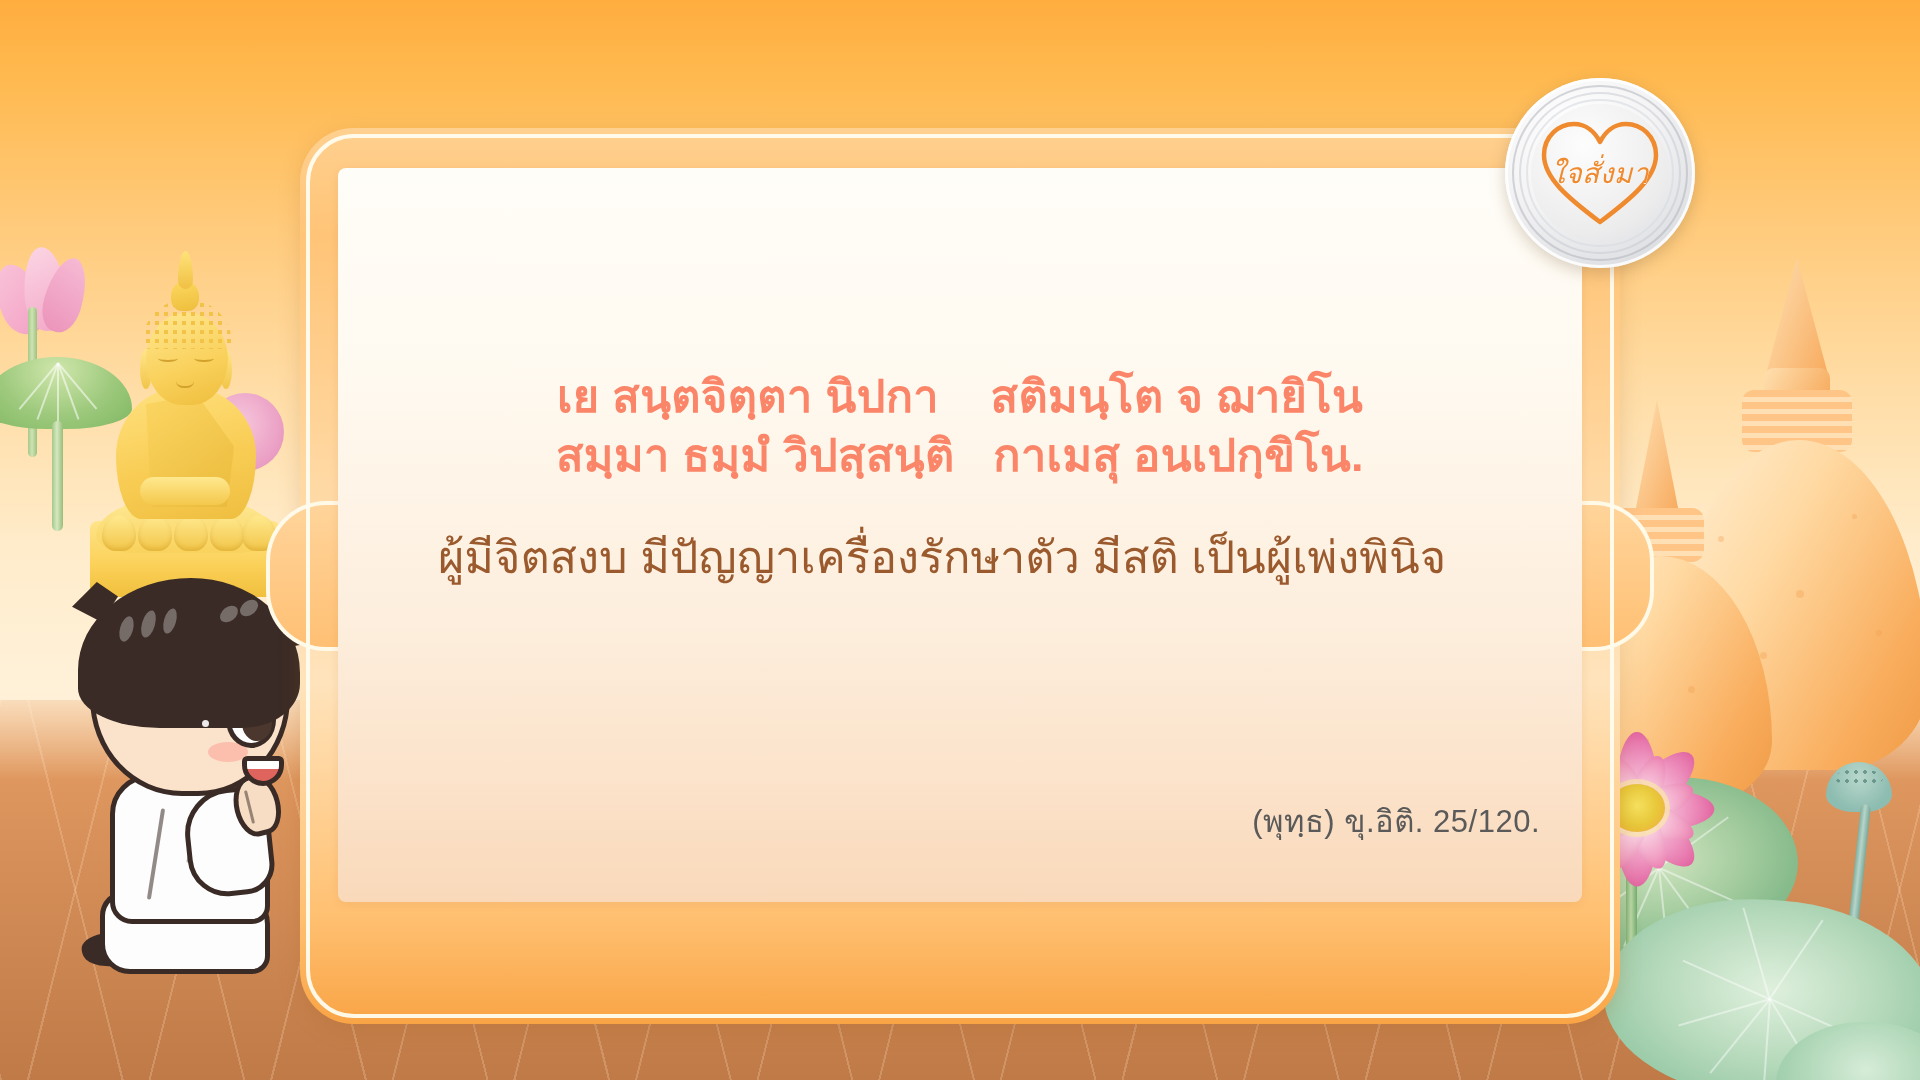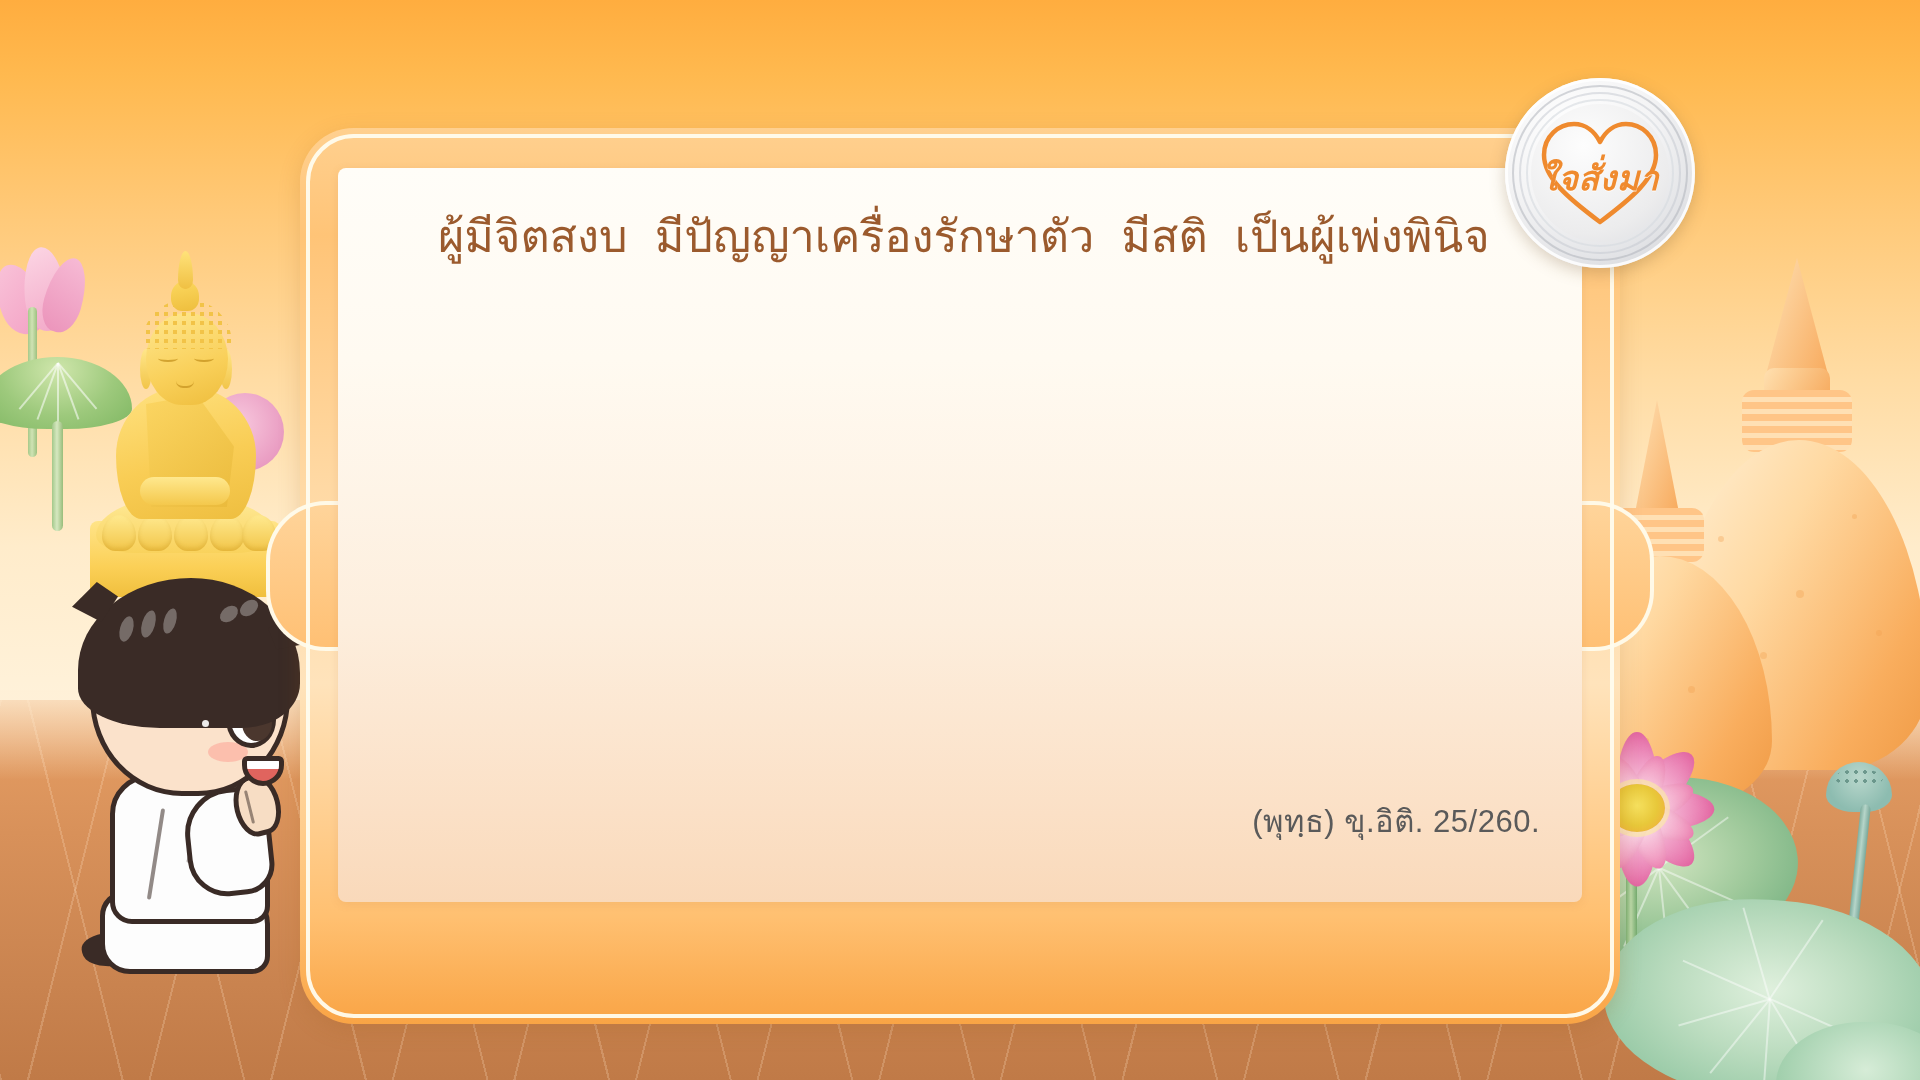--- a/index.html
+++ b/index.html
@@ -215,21 +215,21 @@
   .content{position:absolute;left:0;right:0;top:0;bottom:0;padding:0 76px;}
   .pali{
     text-align:center;color:#fa8568;
     font-family:"Liberation Sans","DejaVu Sans",sans-serif;
     font-weight:700;font-size:45px;line-height:1.30;
     margin-top:200px;letter-spacing:.4px;
   }
   .pali .ln{display:block;white-space:pre;}
   .translation{
     margin-top:42px;color:#9b5a2d;
-    font-family:Liberation Mono, monospace;
+    font-family:Liberation Sans, sans-serif;
     font-weight:400;font-size:45px;line-height:1.36;text-align:left;padding-left:24px;
   }
   .translation .ln{display:block;}
   .citation{
     position:absolute;right:80px;bottom:178px;
     color:#5a5a5a;font-size:31px;letter-spacing:.5px;
     font-family:"Liberation Sans","DejaVu Sans",sans-serif;
   }
 
   
@@ -243,21 +243,21 @@
   .br1{inset:7px;} .br2{inset:14px;border-color:rgba(196,200,208,.5);} .br3{inset:21px;border-color:rgba(214,218,224,.6);}
   .badge-face{position:absolute;inset:26px;border-radius:50%;
     background:radial-gradient(circle at 38% 30%,#fdfdfd,#ececed 68%,#dcdde1 100%);
     overflow:hidden;}
   .heart{
     position:absolute;left:50%;top:52%;width:124px;height:112px;margin-left:-62px;margin-top:-58px;
   }
   .heart svg{width:100%;height:100%;display:block;}
   .badge-text{
     position:absolute;left:0;right:0;top:50%;margin-top:-22px;text-align:center;
-    color:#ef8a2e;font-size:34px;font-weight:700;font-style:italic;letter-spacing:.5px;
+    color:#ef8a2e;font-size:28px;font-weight:400;font-style:italic;letter-spacing:.5px;
     font-family:"Liberation Sans","DejaVu Sans",sans-serif;
     text-shadow:0 1px 0 rgba(255,255,255,.8);
   }
 </style>
 </head>
 <body>
 
 <div class="stage">
 
   <div class="bg-sky"></div>
@@ -409,29 +409,33 @@
 
   <div class="card-wrap">
     <div class="card-outer"></div>
     <div class="notch notch-l"></div>
     <div class="notch notch-r"></div>
     <div class="card-hairline"></div>
 
     <div class="card-inner">
       <div class="content">
 
+        <div class="pali">
+          <span class="ln">เย สนฺตจิตฺตา นิปกา    สติมนฺโต จ ฌายิโน</span>
+          <span class="ln">สมฺมา ธมฺมํ วิปสฺสนฺติ   กาเมสุ อนเปกฺขิโน.</span>
+        </div>
 
         <div class="translation">
           <span class="ln">ผู้มีจิตสงบ มีปัญญาเครื่องรักษาตัว มีสติ เป็นผู้เพ่งพินิจ</span>
         </div>
 
       </div>
     </div>
 
-    <div class="citation">(พุทฺธ) ขุ.อิติ. 25/260.</div>
+    <div class="citation">(พุทฺธ) ขุ.อิติ. 25/120.</div>
 
   </div>
 
   <div class="badge">
     <span class="badge-ring br1"></span>
     <span class="badge-ring br2"></span>
     <span class="badge-ring br3"></span>
     <div class="badge-face">
       <div class="heart">
         <svg viewBox="0 0 124 112" fill="none" xmlns="http://www.w3.org/2000/svg">

